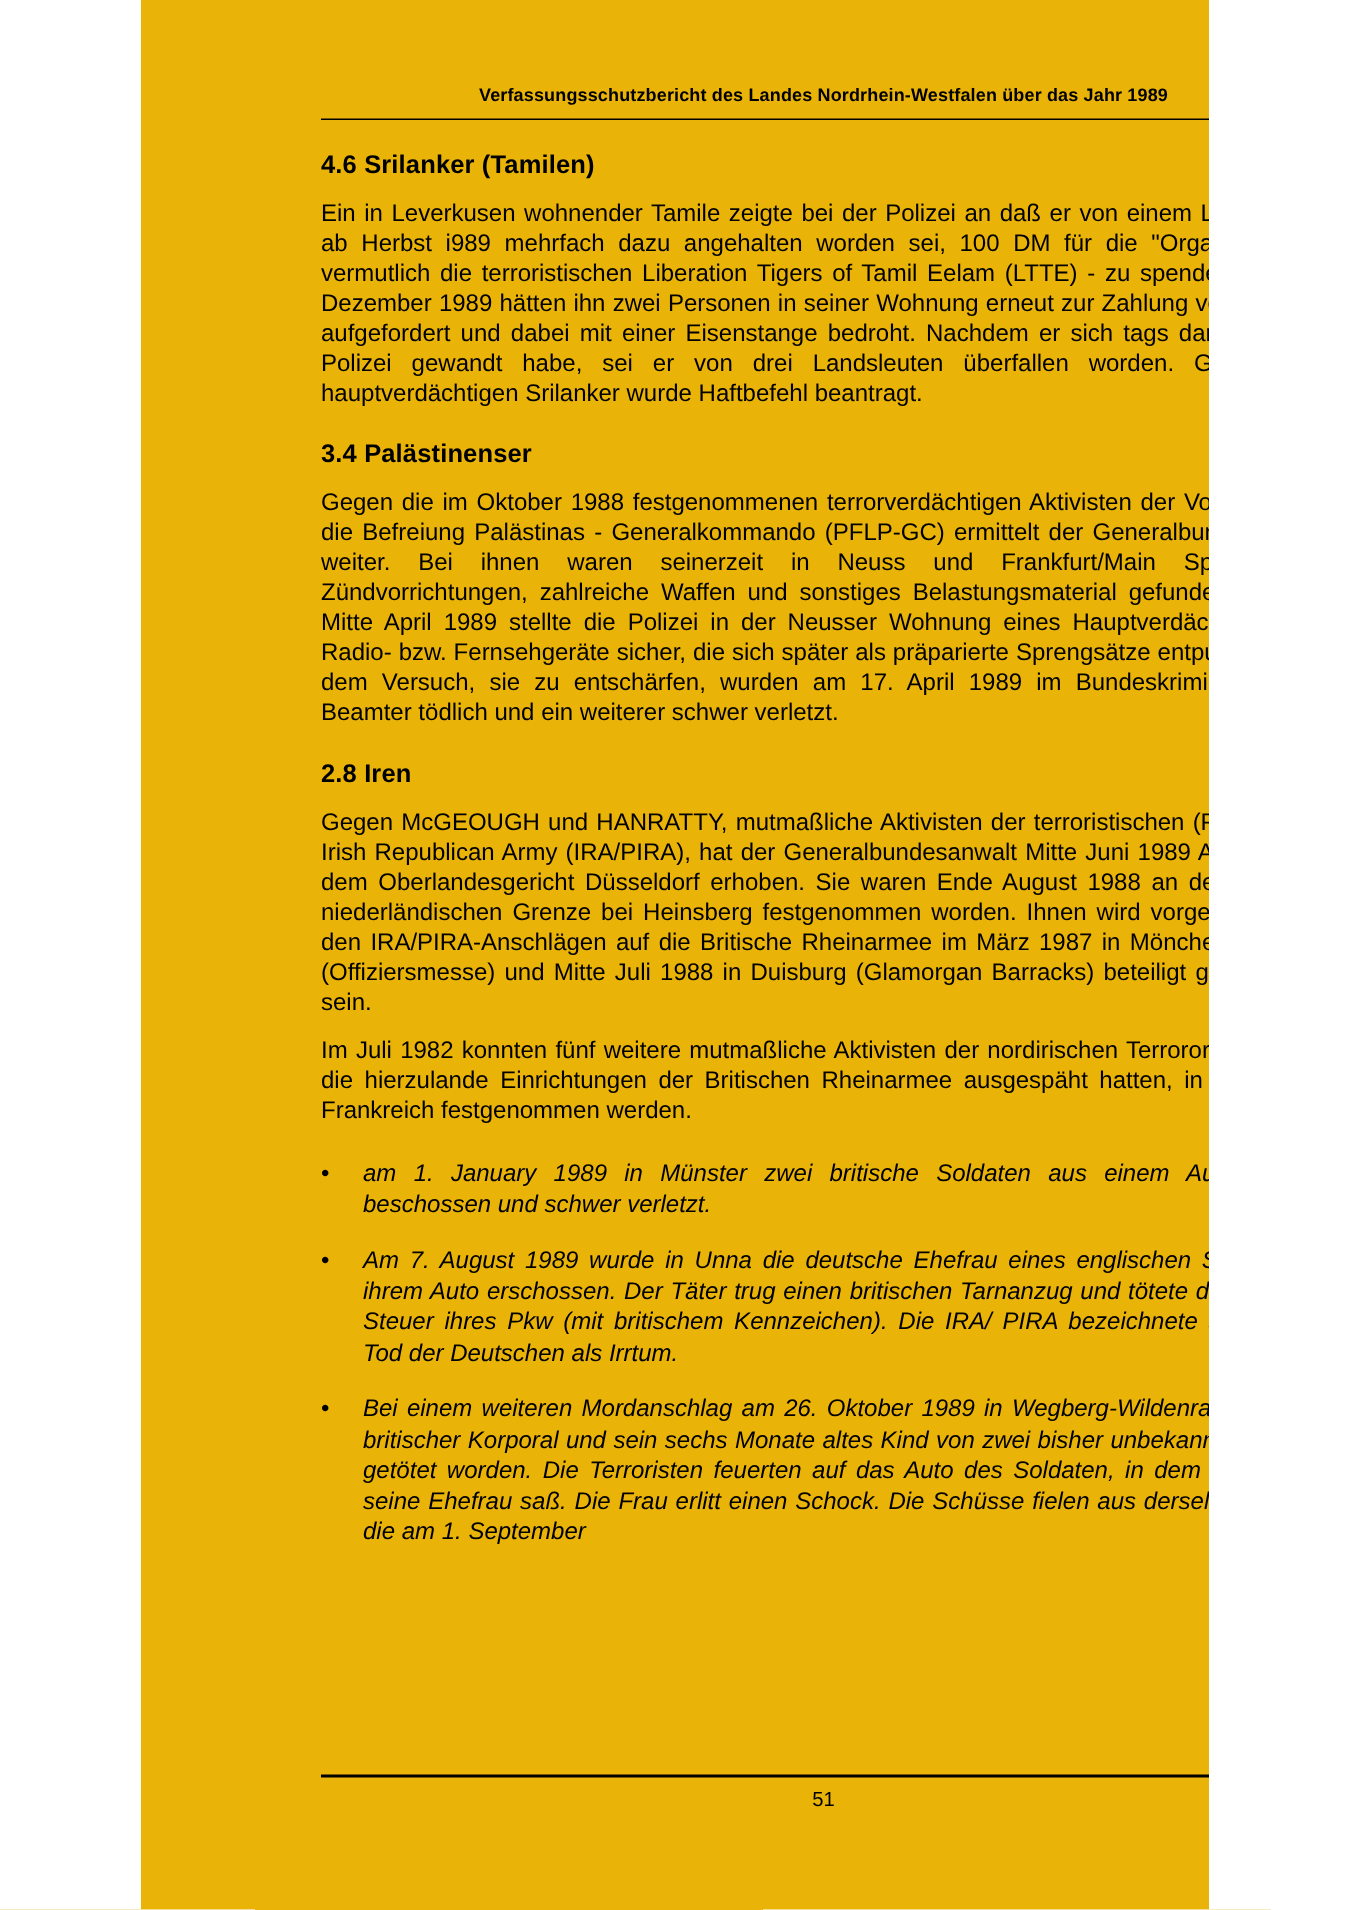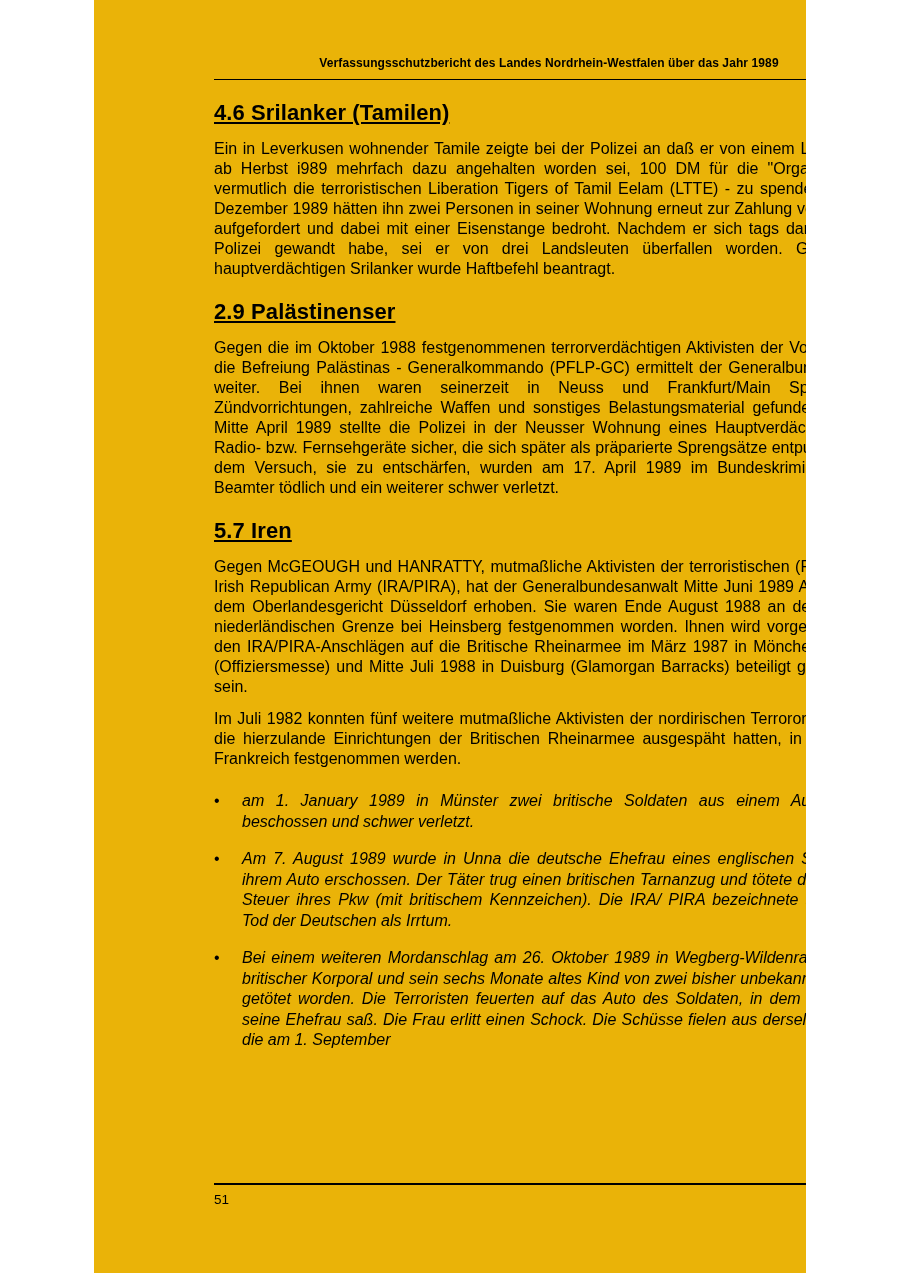--- a/index.html
+++ b/index.html
@@ -27,25 +27,24 @@
     border-bottom: 1.5px solid #000000;
     padding-bottom: 9px;
   }
   .header-title {
     text-align: center;
     font-weight: bold;
     font-size: 12px;
     letter-spacing: 0.1px;
   }
   .section-heading {
-    font-size: 22px;
+    font-size: 17px;
     font-weight: bold;
     margin: 20px 0 13px 0;
     letter-spacing: 0.1px;
-    text-decoration: underline;
   }
   .para {
     font-size: 16px;
     line-height: 20px;
     text-align: justify;
     margin-bottom: 12px;
   }
   .bullets {
     list-style: none;
     margin-top: 22px;
@@ -66,21 +65,21 @@
     text-align: justify;
   }
   .page-footer {
     position: absolute;
     left: 120px;
     top: 1183px;
     width: 670px;
     border-top: 2px solid #000000;
   }
   .page-number {
-    text-align: left;
+    text-align: center;
     font-size: 13.5px;
     padding-top: 7px;
   }
 </style>
 </head>
 <body>
 
 <div class="page">
   <div class="inner">
 
@@ -89,26 +88,26 @@
     </header>
 
     <main>
 
       <section>
         <h2 class="section-heading">4.6 Srilanker (Tamilen)</h2>
         <p class="para">Ein in Leverkusen wohnender Tamile zeigte bei der Polizei an daß er von einem Landsmann ab Herbst i989 mehrfach dazu angehalten worden sei, 100 DM für die "Organisation" - vermutlich die terroristischen Liberation Tigers of Tamil Eelam (LTTE) - zu spenden. Am 24. Dezember 1989 hätten ihn zwei Personen in seiner Wohnung erneut zur Zahlung von 100 DM aufgefordert und dabei mit einer Eisenstange bedroht. Nachdem er sich tags darauf an die Polizei gewandt habe, sei er von drei Landsleuten überfallen worden. Gegen den hauptverdächtigen Srilanker wurde Haftbefehl beantragt.</p>
       </section>
 
       <section>
-        <h2 class="section-heading">2.9 Palästinenser</h2>
+        <h2 class="section-heading">3.4 Palästinenser</h2>
         <p class="para">Gegen die im Oktober 1988 festgenommenen terrorverdächtigen Aktivisten der Volksfront für die Befreiung Palästinas - Generalkommando (PFLP-GC) ermittelt der Generalbundesanwalt weiter. Bei ihnen waren seinerzeit in Neuss und Frankfurt/Main Sprengstoffe, Zündvorrichtungen, zahlreiche Waffen und sonstiges Belastungsmaterial gefunden worden. Mitte April 1989 stellte die Polizei in der Neusser Wohnung eines Hauptverdächtigen drei Radio- bzw. Fernsehgeräte sicher, die sich später als präparierte Sprengsätze entpuppten. Bei dem Versuch, sie zu entschärfen, wurden am 17. April 1989 im Bundeskriminalamt ein Beamter tödlich und ein weiterer schwer verletzt.</p>
       </section>
 
       <section>
-        <h2 class="section-heading">5.7 Iren</h2>
+        <h2 class="section-heading">2.8 Iren</h2>
         <p class="para">Gegen McGEOUGH und HANRATTY, mutmaßliche Aktivisten der terroristischen (Provisional) Irish Republican Army (IRA/PIRA), hat der Generalbundesanwalt Mitte Juni 1989 Anklage vor dem Oberlandesgericht Düsseldorf erhoben. Sie waren Ende August 1988 an der deutsch-niederländischen Grenze bei Heinsberg festgenommen worden. Ihnen wird vorgeworfen, an den IRA/PIRA-Anschlägen auf die Britische Rheinarmee im März 1987 in Mönchengladbach (Offiziersmesse) und Mitte Juli 1988 in Duisburg (Glamorgan Barracks) beteiligt gewesen zu sein.</p>
         <p class="para">Im Juli 1982 konnten fünf weitere mutmaßliche Aktivisten der nordirischen Terrororganisation, die hierzulande Einrichtungen der Britischen Rheinarmee ausgespäht hatten, in Irland und Frankreich festgenommen werden.</p>
 
         <ul class="bullets">
           <li class="bullet-item">
             <span class="bullet-marker">•</span>
             <span class="bullet-text">am 1. January 1989 in Münster zwei britische Soldaten aus einem Auto heraus beschossen und schwer verletzt.</span>
           </li>
           <li class="bullet-item">
             <span class="bullet-marker">•</span>

